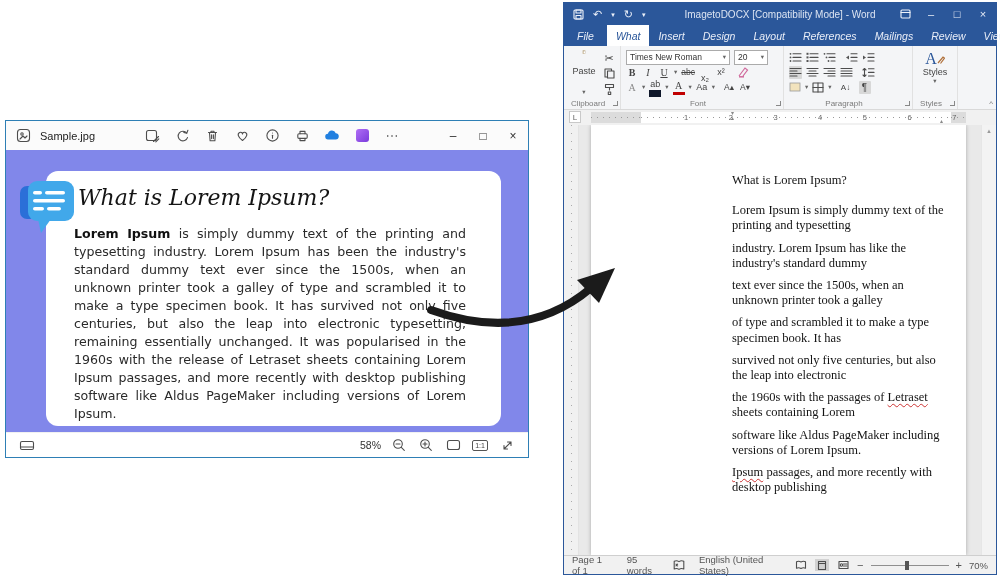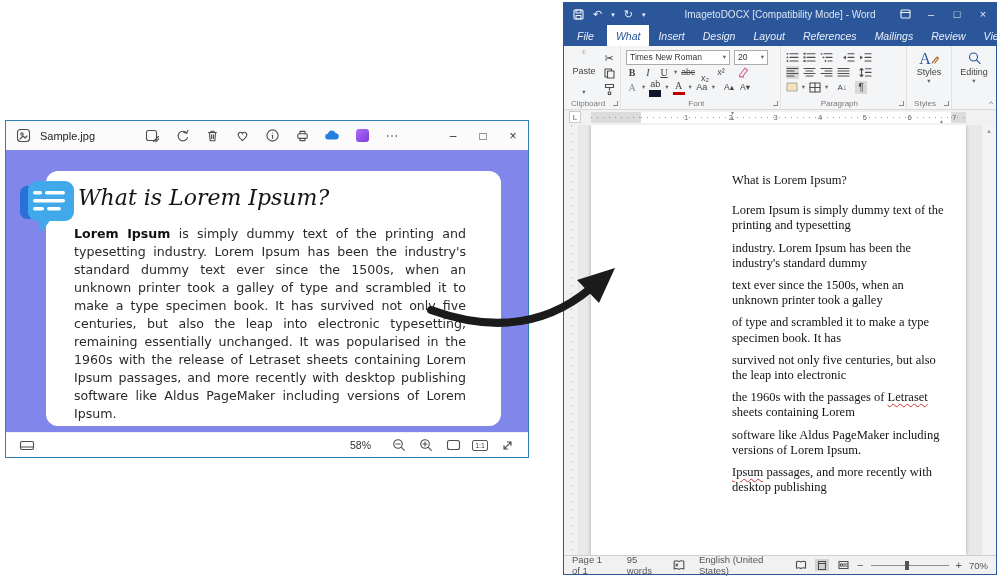--- a/index.html
+++ b/index.html
@@ -18,21 +18,21 @@
   .p-controls{display:flex;height:29px;}
   .p-ctl{width:30px;display:flex;align-items:center;justify-content:center;font-size:12px;color:#333;}
   .p-content{flex:1;background:#8187ea;position:relative;}
   .p-card{position:absolute;left:40px;top:21px;width:455px;height:255px;background:#fff;border-radius:12px;}
   .p-bubble{position:absolute;left:-28px;top:8px;}
   .p-heading{position:absolute;left:32px;top:14px;font-family:"DejaVu Serif","Liberation Serif",serif;font-style:italic;font-size:22px;color:#141414;}
   .p-body{position:absolute;left:28px;top:54px;width:392px;font-size:12.6px;line-height:1.43;color:#2a2a2a;text-align:justify;font-family:"DejaVu Sans","Liberation Sans",sans-serif;}
   .p-body b{color:#111;}
   .p-status{height:24px;background:#fff;display:flex;align-items:center;padding:0 12px;flex:0 0 auto;border-top:1px solid #f1f1f1;}
   .p-status .grow{flex:1;}
-  .p-status .zl{font-size:10.5px;color:#333;margin-right:10px;}
+  .p-status .zl{font-size:10.5px;color:#333;}
   .ps-ico{width:18px;height:16px;display:flex;align-items:center;justify-content:center;color:#444;margin-left:9px;}
   .ratio-box{font-size:7px;color:#444;border:1px solid #555;border-radius:2px;padding:1px 2px;}
 
   
   .word{position:absolute;left:563px;top:2px;width:434px;height:573px;border:1px solid #2b579a;display:flex;flex-direction:column;background:#fff;box-sizing:border-box;}
   .w-titlebar{height:22px;background:#2b579a;color:#fff;display:flex;align-items:center;position:relative;flex:0 0 auto;}
   .w-qat{display:flex;gap:9px;padding-left:9px;align-items:center;z-index:2;}
   .w-qat span{font-size:11px;line-height:1;color:#eef2fa;}
   .qat-caret{font-size:7px !important;}
   .w-title{position:absolute;left:0;right:0;text-align:center;font-size:10px;color:#dce4f2;}
@@ -445,30 +445,20 @@
         <span class="bigA"><span>A</span><svg style="display:inline" width="8" height="9" viewBox="0 0 8 9">
               <path d="M1,8 L6,2 l1.5,1.2 L3.5,8.5" fill="none" stroke="#b0703a" stroke-width="1.2"></path>
             </svg></span>
         <span>Styles</span>
         <span class="car">▾</span>
       </div>
       <div class="rlabel">Styles</div>
       <div class="dlg"></div>
     </div>
 
-    <div class="rgroup" style="border-right:none;">
-      <div class="editing-big">
-        <svg class="i" width="15" height="16" viewBox="0 0 15 16" style="margin-top:1px;">
-            <circle cx="6.5" cy="6" r="4" stroke="#2b579a"></circle>
-            <path d="M9.6,9.1 L13,12.5" stroke="#2b579a"></path>
-          </svg>
-        <span>Editing</span>
-        <span class="car">▾</span>
-      </div>
-    </div>
     <div class="collapse">^</div>
   </div>
 
   <div class="w-ruler">
     <div class="tabsel">L</div>
     <div class="rulerbar">
       <div class="rticks"></div>
       <div class="rwhite">
           <div class="rticks" style="top:5px;"></div>
         </div>
@@ -485,21 +475,21 @@
       </div>
   </div>
 
   <div class="w-docarea">
     <div class="vruler"></div>
     <div class="page">
       <div class="doc-text">
         <p class="doc-heading">What is Lorem Ipsum?</p>
 
       <p class="doc-par"><span>Lorem Ipsum is simply dummy text of the printing and typesetting</span></p>
-          <p class="doc-par"><span>industry. Lorem Ipsum has been the industry's standard dummy</span></p>
+          <p class="doc-par"><span>industry. Lorem Ipsum has like the industry's standard dummy</span></p>
           <p class="doc-par"><span>text ever since the 1500s, when an unknown printer took a galley</span></p>
           <p class="doc-par"><span>of type and scrambled it to make a type specimen book. It has</span></p>
           <p class="doc-par"><span>survived not only five centuries, but also the leap into electronic</span></p>
           <p class="doc-par"><span>the 1960s with the passages of </span><span class="misspell">Letraset</span><span> sheets containing Lorem</span></p>
           <p class="doc-par"><span>software like Aldus PageMaker including versions of Lorem Ipsum.</span></p>
           <p class="doc-par"><span class="misspell">Ipsum</span><span> passages, and more recently with desktop publishing</span></p>
         </div>
     </div>
     <div class="scroll"><span>▲</span></div>
   </div>

